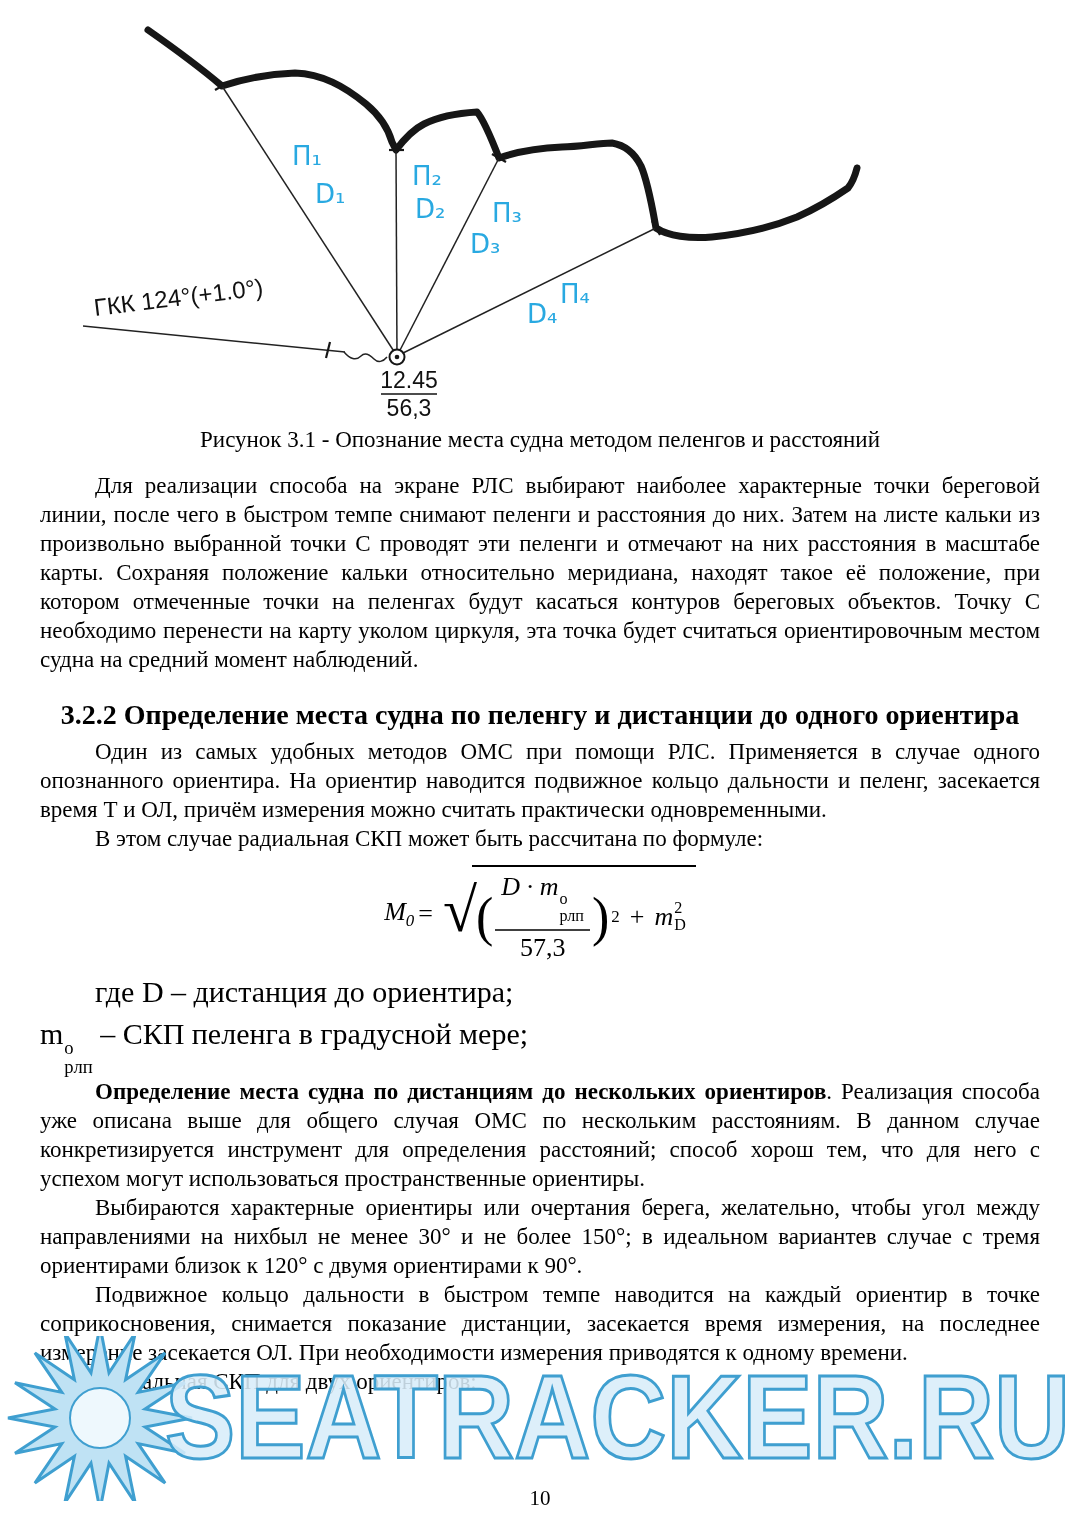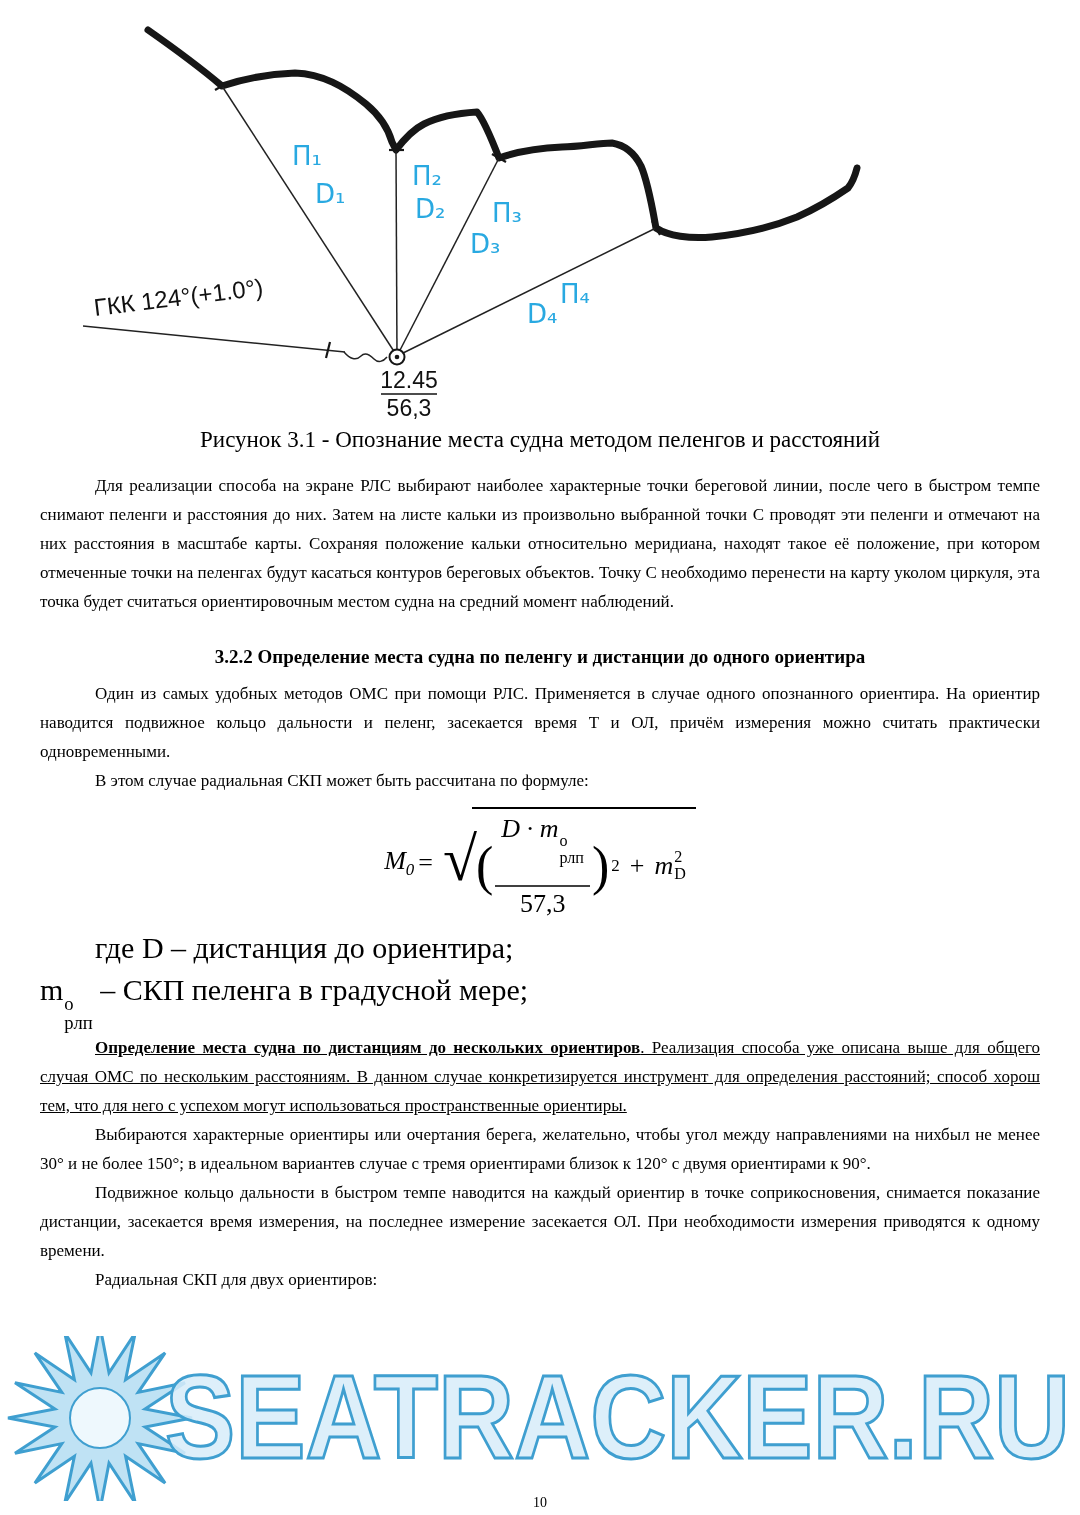--- a/index.html
+++ b/index.html
@@ -12,43 +12,43 @@
   .figure-svg{display:block;}
   .coast{fill:none;stroke:#161616;stroke-width:7;stroke-linecap:round;stroke-linejoin:round;}
   .bline{stroke:#222;stroke-width:1.5;}
   .tick{stroke:#161616;stroke-width:2.2;}
   .blabel{font-family:"DejaVu Sans",sans-serif;font-size:26px;fill:#29a9e1;}
   .gkk{font-family:"Liberation Sans",sans-serif;font-size:24px;fill:#111;}
   .frtxt{font-family:"Liberation Sans",sans-serif;font-size:23px;fill:#111;}
   .caption{text-align:center;font-size:23px;margin:2px 10px 18px;}
   
   .bodytext{padding:0 40px;}
-  p.body-par{margin:0;text-align:justify;text-indent:55px;font-size:17px;line-height:29px;}
-  .spaced{margin-top:26px;text-decoration:underline;}
-  .sec-heading{margin:26px 0 8px;text-align:center;font-size:19px;font-weight:bold;line-height:29px;}
+  p.body-par{margin:0;text-align:justify;text-indent:55px;font-size:23px;line-height:29px;}
+  .spaced{margin-top:26px;}
+  .sec-heading{margin:26px 0 8px;text-align:center;font-size:28px;font-weight:bold;line-height:29px;}
   .def{font-size:30px;line-height:30px;margin-top:12px;}
   .def-first{text-indent:55px;}
   .supsub{display:inline-flex;flex-direction:column;justify-content:center;align-items:flex-start;
           font-size:0.62em;line-height:1.05;vertical-align:-0.55em;margin-left:1px;}
   .supsub span{display:block;}
   
   .formula{display:flex;justify-content:center;align-items:center;font-size:26px;margin:12px 0 14px;}
   .f-ital{font-style:italic;}
   .f-eq{margin:0 10px 0 4px;}
   .sqrt-sign{font-size:62px;line-height:0.9;font-style:normal;margin-right:-5px;transform:translateY(-3px);}
   .radicand{display:inline-flex;align-items:center;border-top:2px solid #000;padding:5px 10px 0 4px;}
   .bigparen{font-size:52px;font-weight:300;line-height:0;font-style:normal;transform:scaleY(1.05);}
   .frac{display:inline-flex;flex-direction:column;align-items:center;margin:0 2px;}
-  .frac .num{padding:0 6px 18px;}
+  .frac .num{padding:0 6px 4px;}
   .frac .den{border-top:2px solid #404040;padding:2px 6px 0;align-self:stretch;text-align:center;}
   .exp{font-size:0.65em;vertical-align:super;margin-left:2px;}
   .plus{margin:0 10px;font-style:normal;}
   
   .watermark{position:absolute;left:0;bottom:14px;z-index:6;}
-  .pageno{position:absolute;bottom:4px;left:0;width:100%;text-align:center;font-size:14px;z-index:7;}
+  .pageno{position:absolute;bottom:4px;left:0;width:100%;text-align:center;font-size:21px;z-index:7;}
 </style>
 </head>
 <body>
 
 <div class="page">
 
   <svg class="figure-svg" width="1080" height="425" viewBox="0 0 1080 425">
 
     <path class="coast" d="M148,30
          C168,44 196,64 222,86

